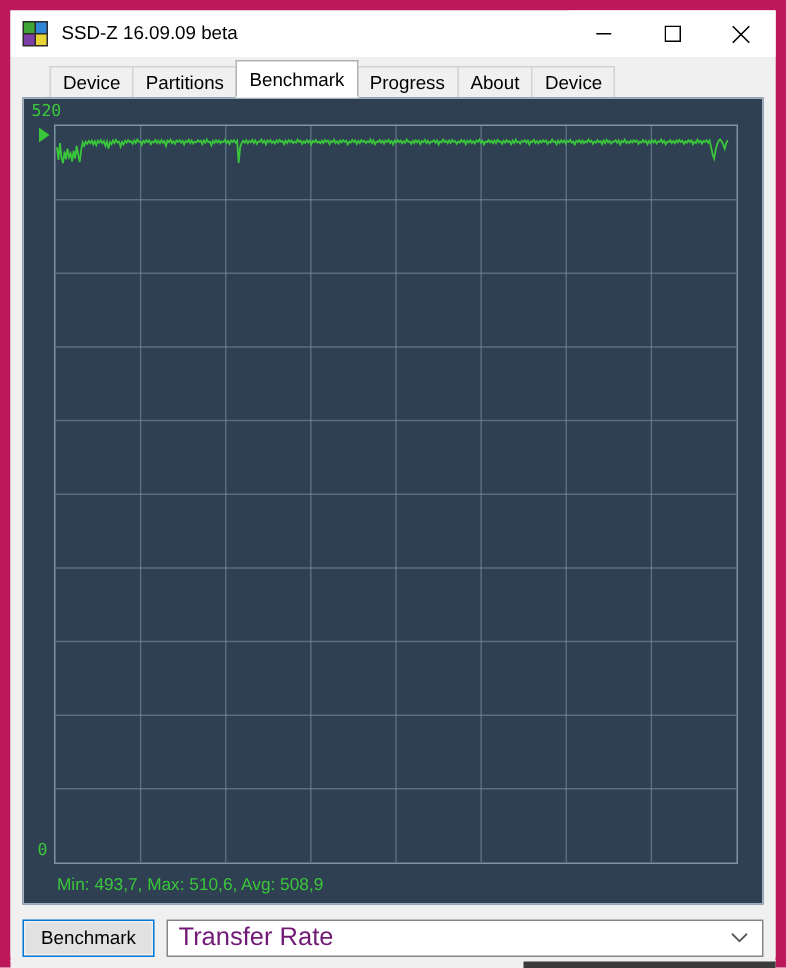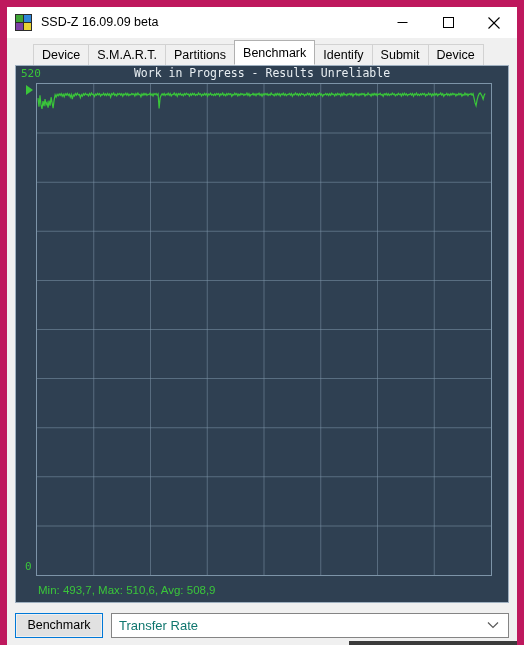--- a/index.html
+++ b/index.html
@@ -243,22 +243,22 @@
     margin-left: 8px;
     background: #ffffff;
     border: 1px solid #848484;
     box-sizing: border-box;
     display: flex;
     align-items: center;
     position: relative;
     cursor: default;
   }
   #transfer-select-value {
-    font-size: 13px;
-    color: #0f766e;
+    font-size: 17px;
+    color: #701a75;
     padding-left: 7px;
   }
   #select-arrow {
     position: absolute;
     right: 9px;
     top: 0;
     bottom: 0;
     display: flex;
     align-items: center;
   }
@@ -373,35 +373,33 @@
         <svg width="12" height="12" viewBox="0 0 12 12">
             <line x1="0.5" y1="0.5" x2="11.5" y2="11.5" stroke="#000" stroke-width="1.1"></line>
             <line x1="11.5" y1="0.5" x2="0.5" y2="11.5" stroke="#000" stroke-width="1.1"></line>
           </svg>
       </button>
     </div>
   </div>
 
   <div id="tabstrip">
     <div class="tab">Device</div>
-    <div class="tab">S.M.A.R.T.</div>
     <div class="tab">Partitions</div>
     <div class="tab active">Benchmark</div>
-    <div class="tab">Identify</div>
-    <div class="tab">Submit</div>
+    <div class="tab">Progress</div>
+    <div class="tab">About</div>
     <div class="tab">Device</div>
   </div>
 
   <div id="client">
 
     <div id="dark-panel">
 
       <div id="chart-header">
         <div id="ymax-label">520</div>
-        <div id="chart-title">Work in Progress - Results Unreliable</div>
       </div>
 
       <div id="play-marker"></div>
 
       <div id="plot-box">
         <svg id="plot-svg" viewBox="0 0 470 478" preserveAspectRatio="none">
             <line x1="58.75" x2="58.75" y1="0" y2="478" stroke="#7d94a8" stroke-width="1" opacity="0.55"></line>
             <line x1="117.5" x2="117.5" y1="0" y2="478" stroke="#7d94a8" stroke-width="1" opacity="0.55"></line>
             <line x1="176.25" x2="176.25" y1="0" y2="478" stroke="#7d94a8" stroke-width="1" opacity="0.55"></line>
             <line x1="235" x2="235" y1="0" y2="478" stroke="#7d94a8" stroke-width="1" opacity="0.55"></line>

